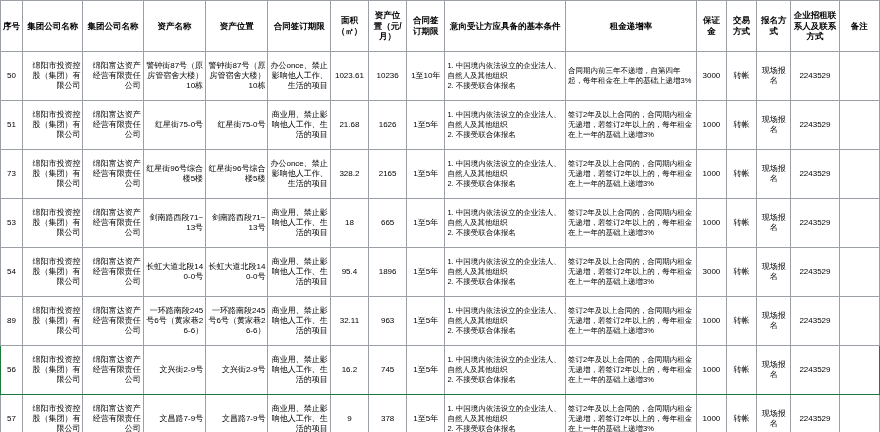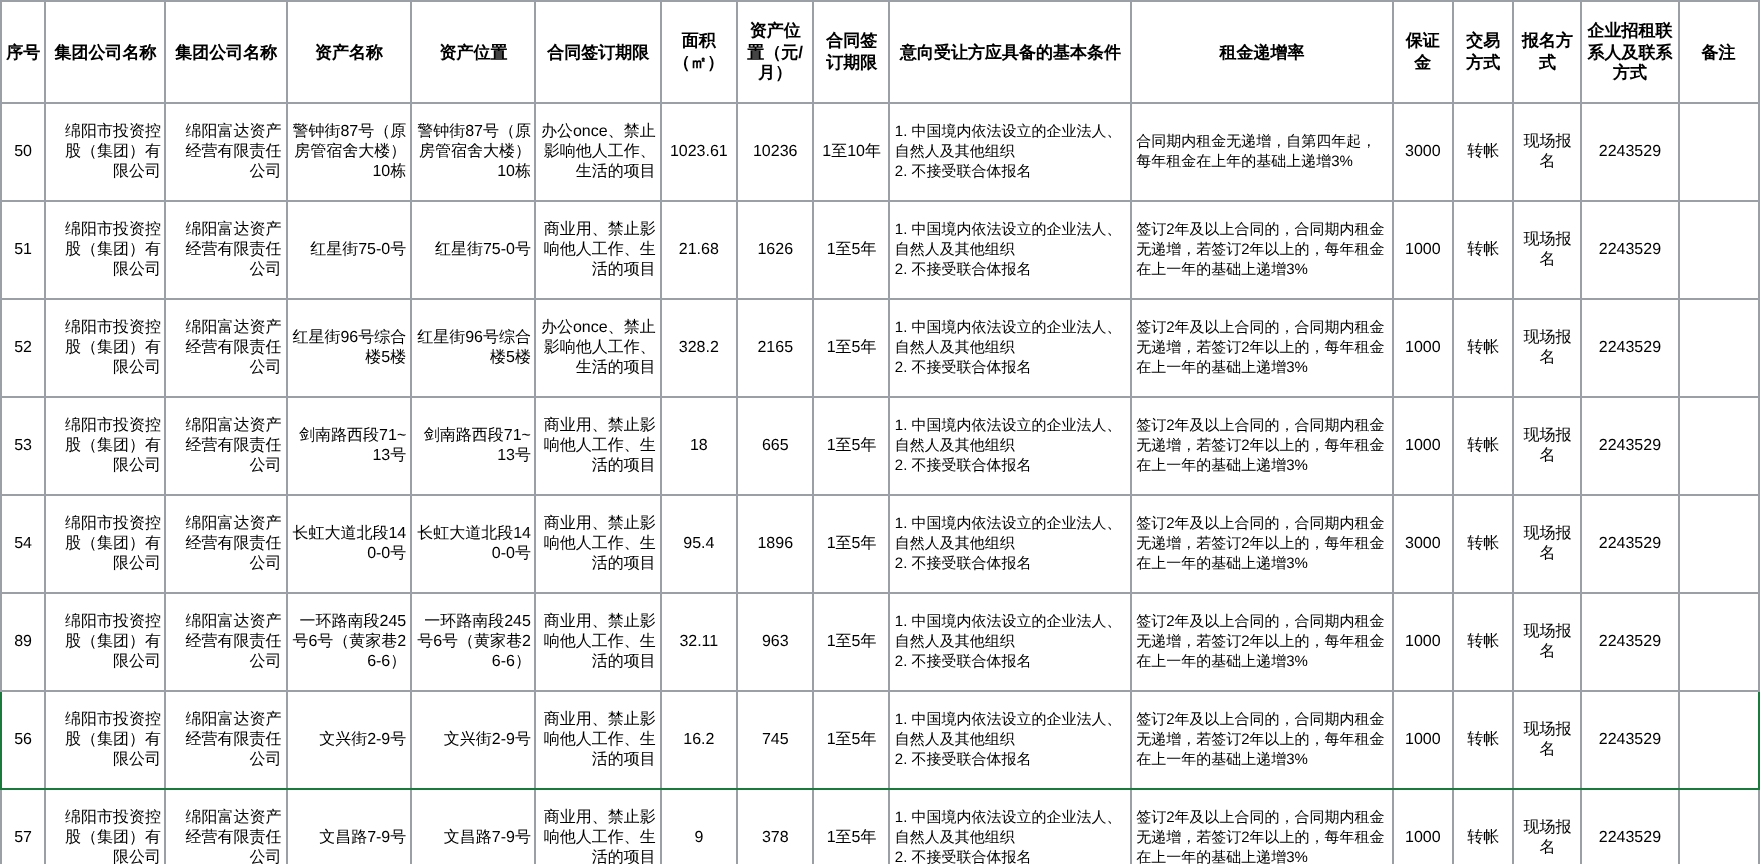--- a/index.html
+++ b/index.html
@@ -139,21 +139,21 @@
         <td class="c-center">10236</td>
         <td class="c-center">1至10年</td>
         <td>
           <div class="cond-list">
             <div>1. 中国境内依法设立的企业法人、自然人及其他组织</div>
             <div>2. 不接受联合体报名</div>
           </div>
         </td>
         <td>
           <div class="growth">
-            <div>合同期内租金无递增，自第四年起，每年租金在上年的基础上递增3%</div>
+            <div>合同期内前三年不递增，自第四年起，每年租金在上年的基础上递增3%</div>
           </div>
         </td>
         <td class="c-center">3000</td>
         <td class="c-center">转帐</td>
         <td class="c-center">现场报名</td>
         <td class="c-center">2243529</td>
         <td class="c-center"></td>
       </tr>
       <tr class="data-row">
         <td class="c-center">51</td>
@@ -176,21 +176,21 @@
             <div>签订2年及以上合同的，合同期内租金无递增，若签订2年以上的，每年租金在上一年的基础上递增3%</div>
           </div>
         </td>
         <td class="c-center">1000</td>
         <td class="c-center">转帐</td>
         <td class="c-center">现场报名</td>
         <td class="c-center">2243529</td>
         <td class="c-center"></td>
       </tr>
       <tr class="data-row">
-        <td class="c-center">52</td>
+        <td class="c-center">73</td>
         <td class="c-left">绵阳市投资控股（集团）有限公司</td>
         <td class="c-left">绵阳富达资产经营有限责任公司</td>
         <td class="c-left">红星街96号综合楼5楼</td>
         <td class="c-left">红星街96号综合楼5楼</td>
         <td class="c-left">办公once、禁止影响他人工作、生活的项目</td>
         <td class="c-center">328.2</td>
         <td class="c-center">2165</td>
         <td class="c-center">1至5年</td>
         <td>
           <div class="cond-list">

